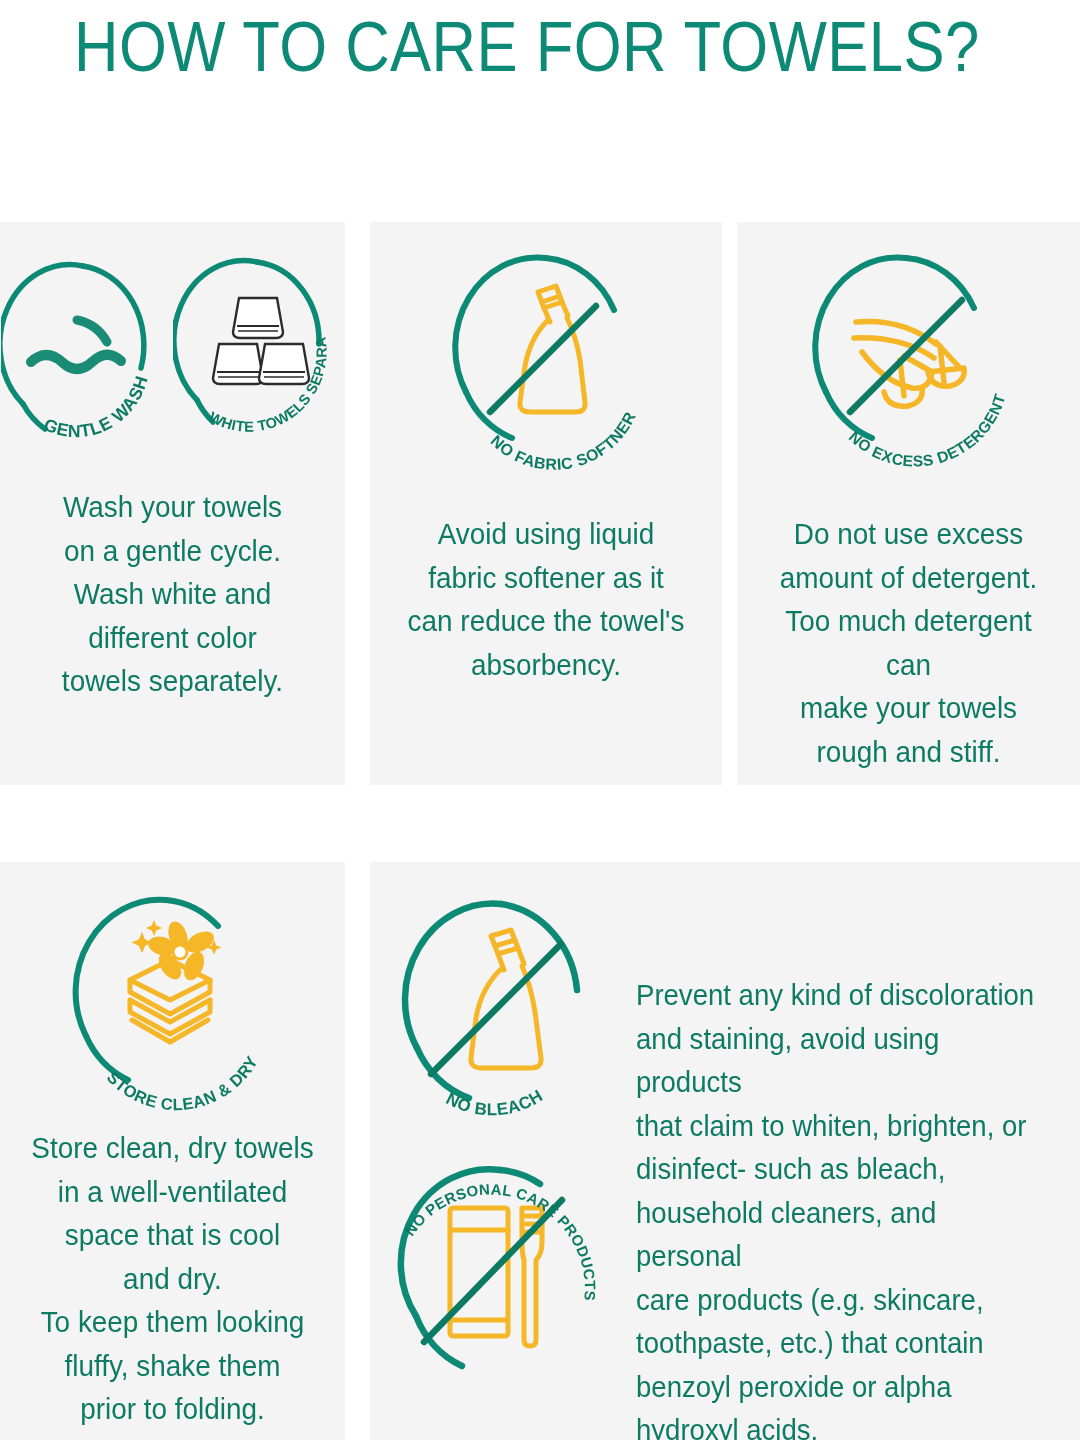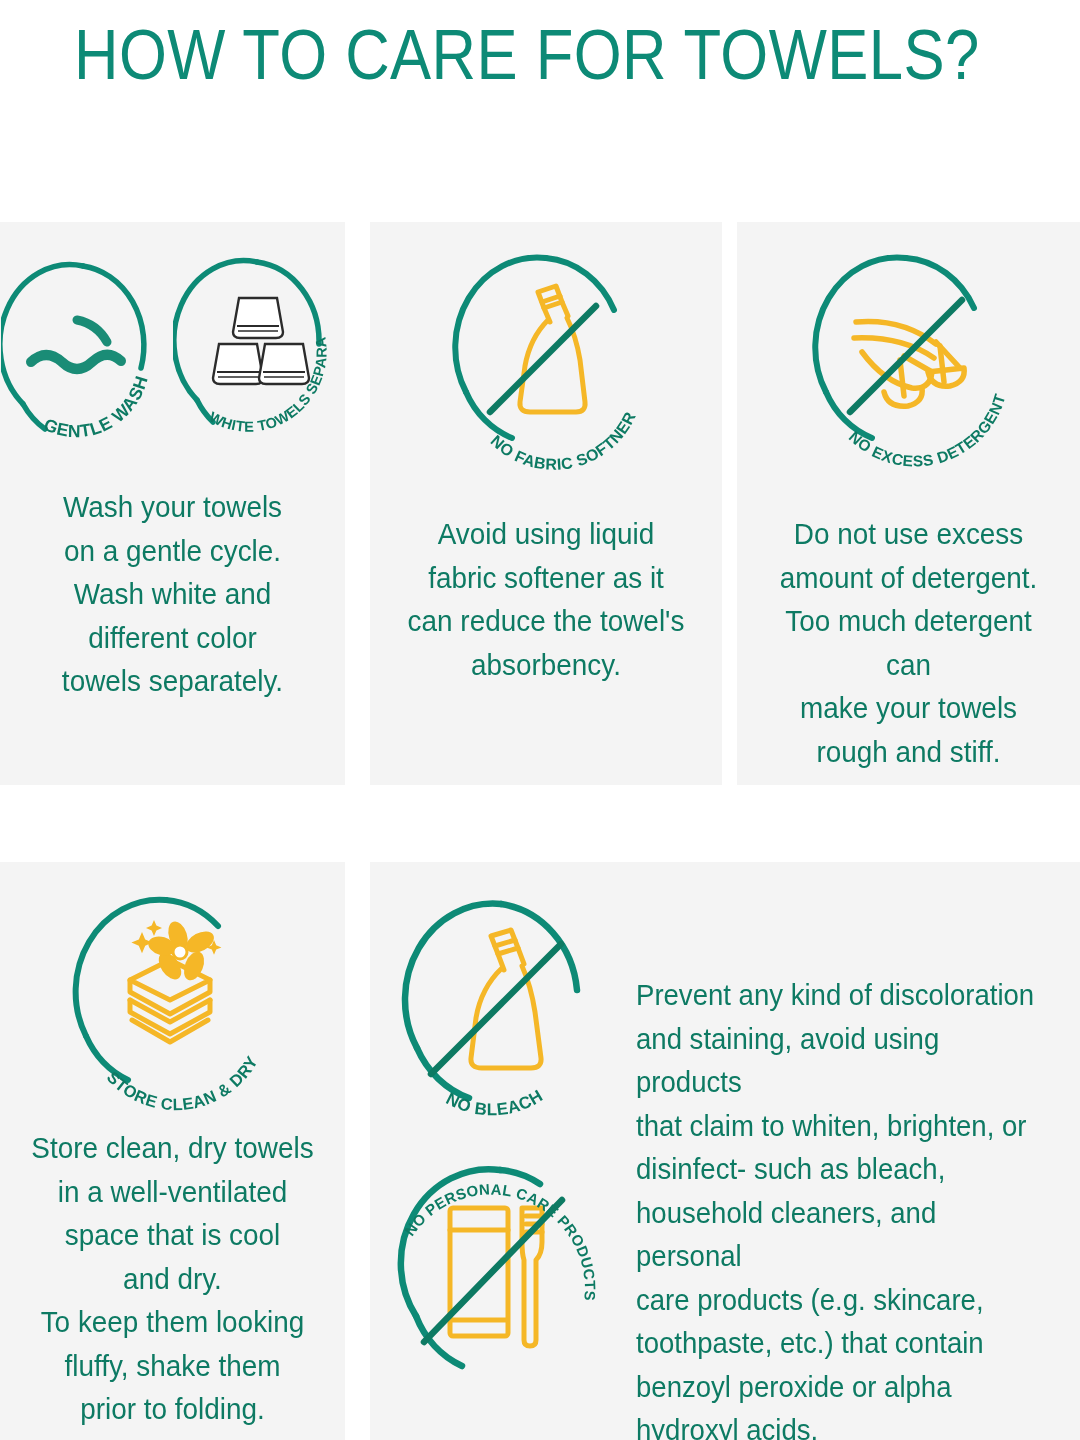--- a/index.html
+++ b/index.html
@@ -12,21 +12,21 @@
     background: #ffffff;
     font-family: "Liberation Sans", sans-serif;
     overflow: hidden;
     position: relative;
   }
 
   
   .title-bar {
     position: absolute;
     left: 0;
-    top: 16px;
+    top: 8px;
     width: 1042px;
     height: 100px;
   }
   .page-title {
     position: absolute;
     left: 74px;
     top: 2px;
     font-family: "Liberation Sans Narrow", "Liberation Sans", sans-serif;
     font-size: 70px;
     line-height: 74px;

